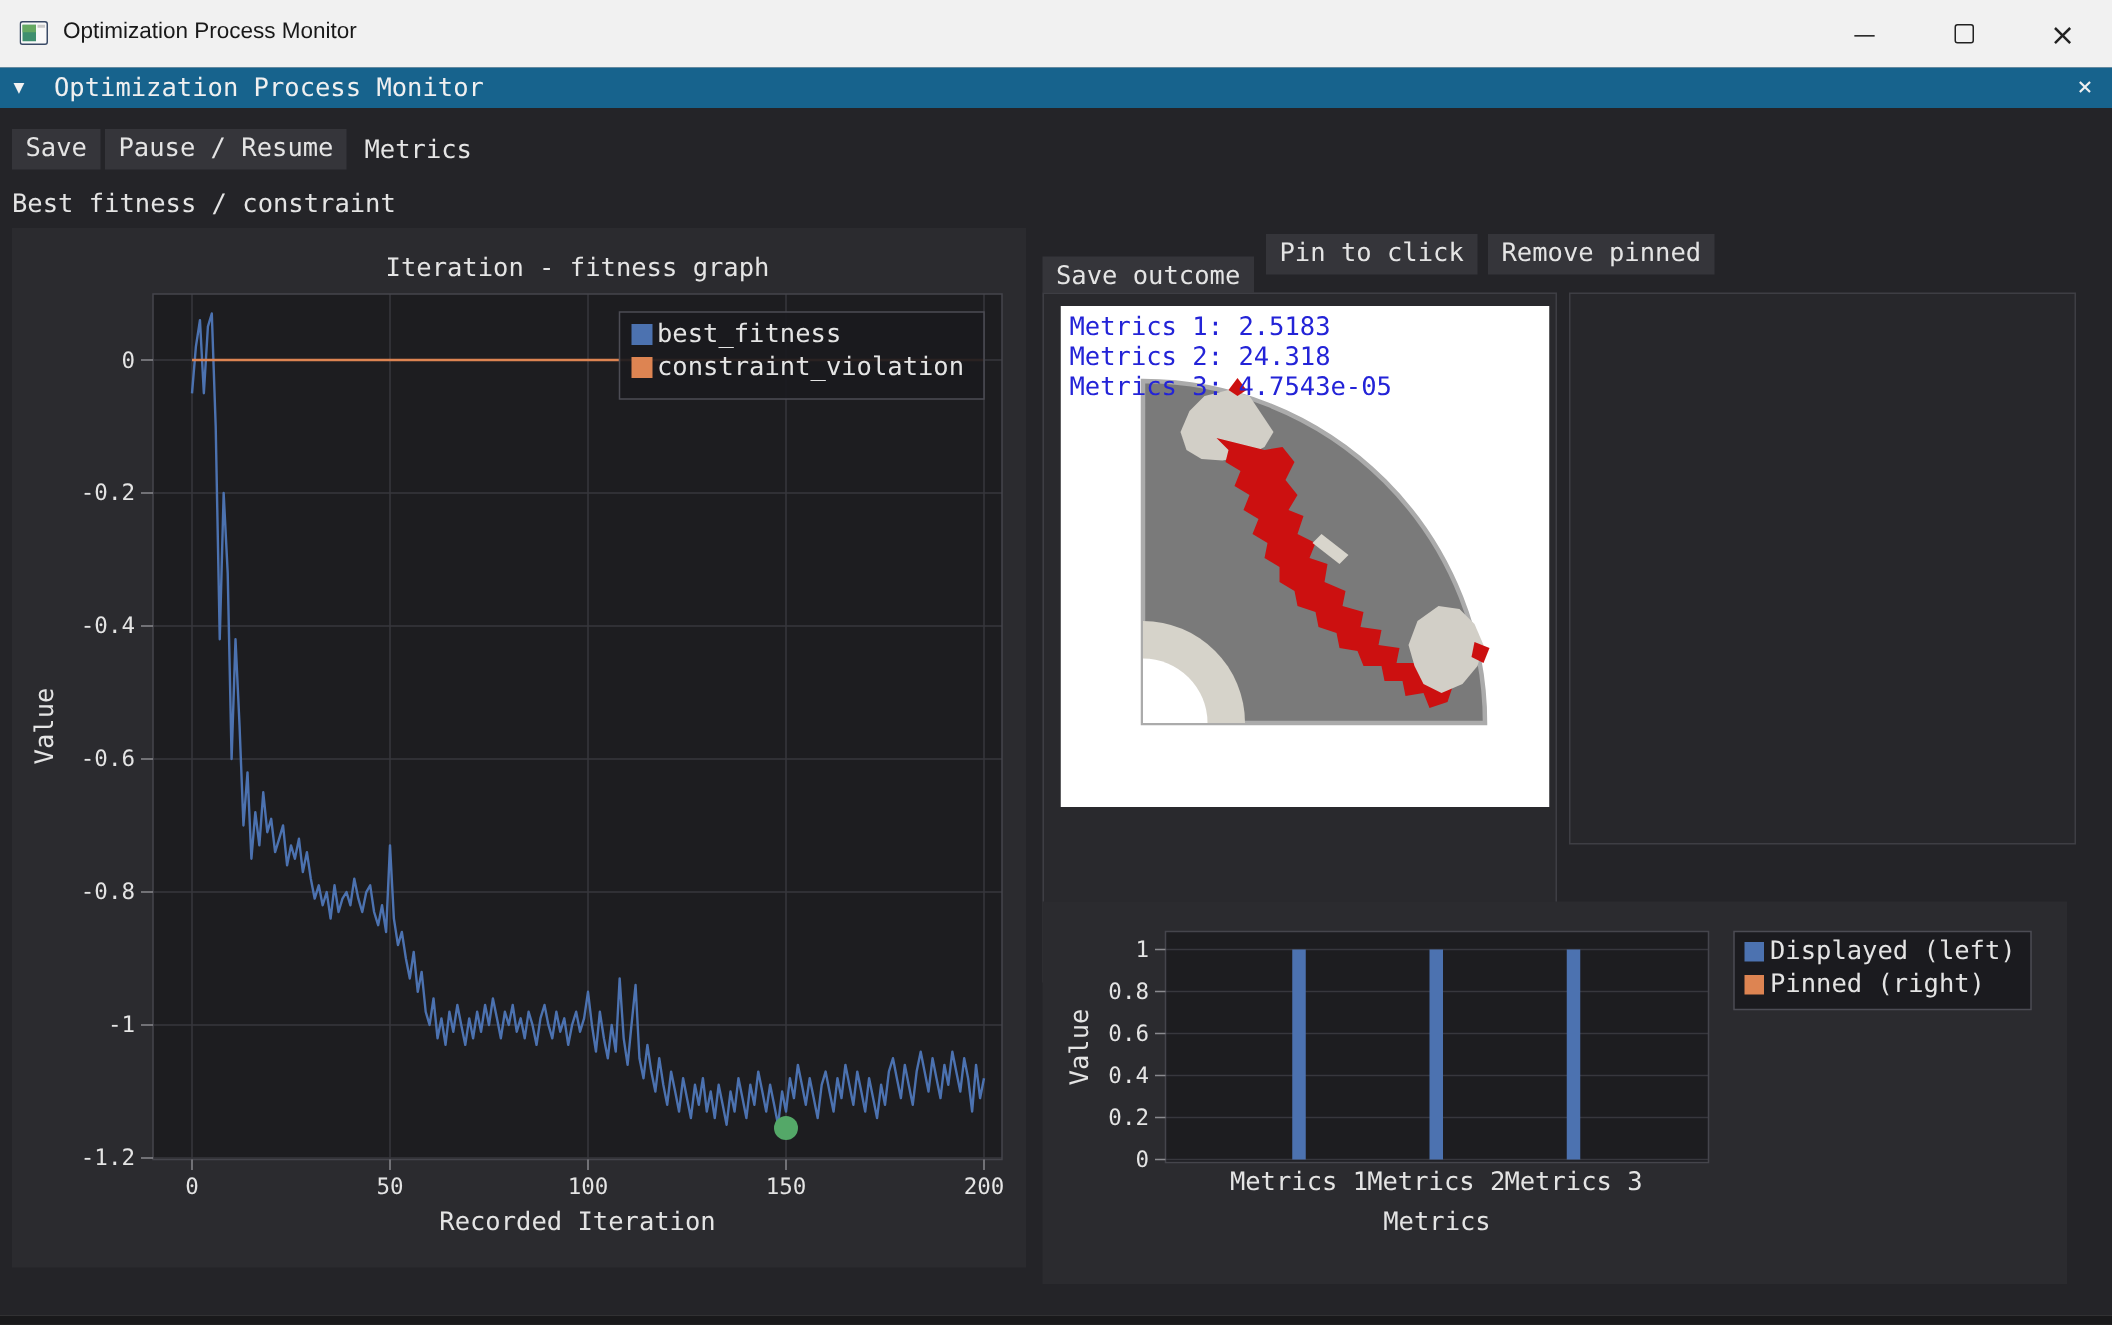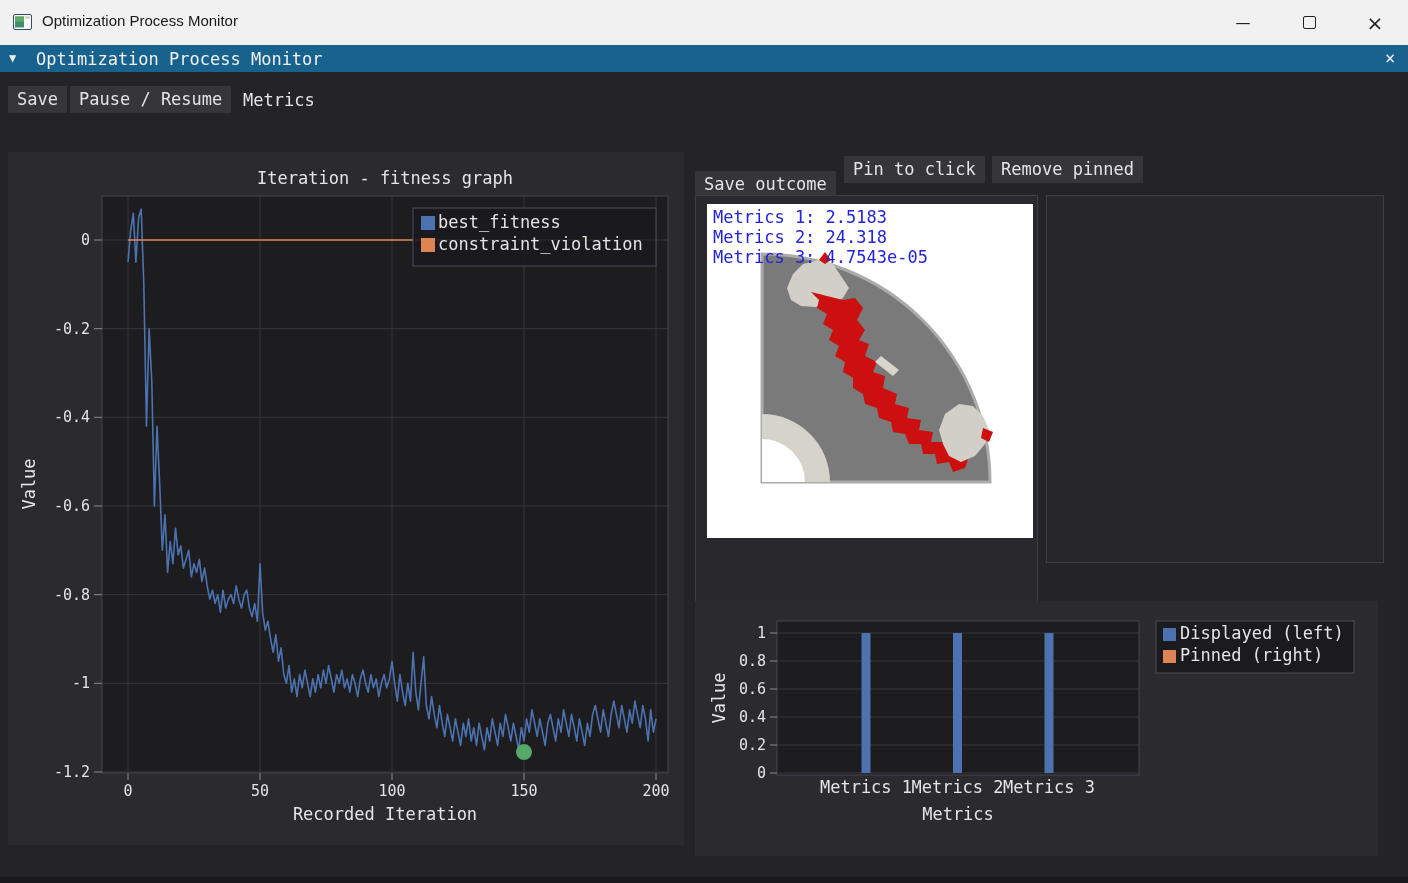--- a/index.html
+++ b/index.html
@@ -61,20 +61,21 @@
   <span class="abs collapse">▼</span>
   <span class="abs app-title mono">Optimization Process Monitor</span>
   <span class="abs app-close">×</span>
 
   <div class="abs body-bg"></div>
 
   <div class="abs btn" style="left:8px;top:86px;">Save</div>
   <div class="abs btn" style="left:70px;top:86px;">Pause / Resume</div>
   <span class="abs label" style="left:243px;top:90px;">Metrics</span>
 
+  <span class="abs label" style="left:8px;top:126px;">Best fitness / constraint</span>
 
   <div class="abs panel" style="left:8px;top:152px;width:676px;height:693px;">
     <svg width="676" height="693">
         <rect x="94" y="44" width="566" height="577" fill="#1d1d20"></rect>
         <line x1="120" x2="120" y1="44" y2="621" stroke="#37373d" stroke-width="1"></line>
         <line x1="252" x2="252" y1="44" y2="621" stroke="#37373d" stroke-width="1"></line>
         <line x1="384" x2="384" y1="44" y2="621" stroke="#37373d" stroke-width="1"></line>
         <line x1="516" x2="516" y1="44" y2="621" stroke="#37373d" stroke-width="1"></line>
         <line x1="648" x2="648" y1="44" y2="621" stroke="#37373d" stroke-width="1"></line>
         <line x1="94" x2="660" y1="88" y2="88" stroke="#37373d" stroke-width="1"></line>

